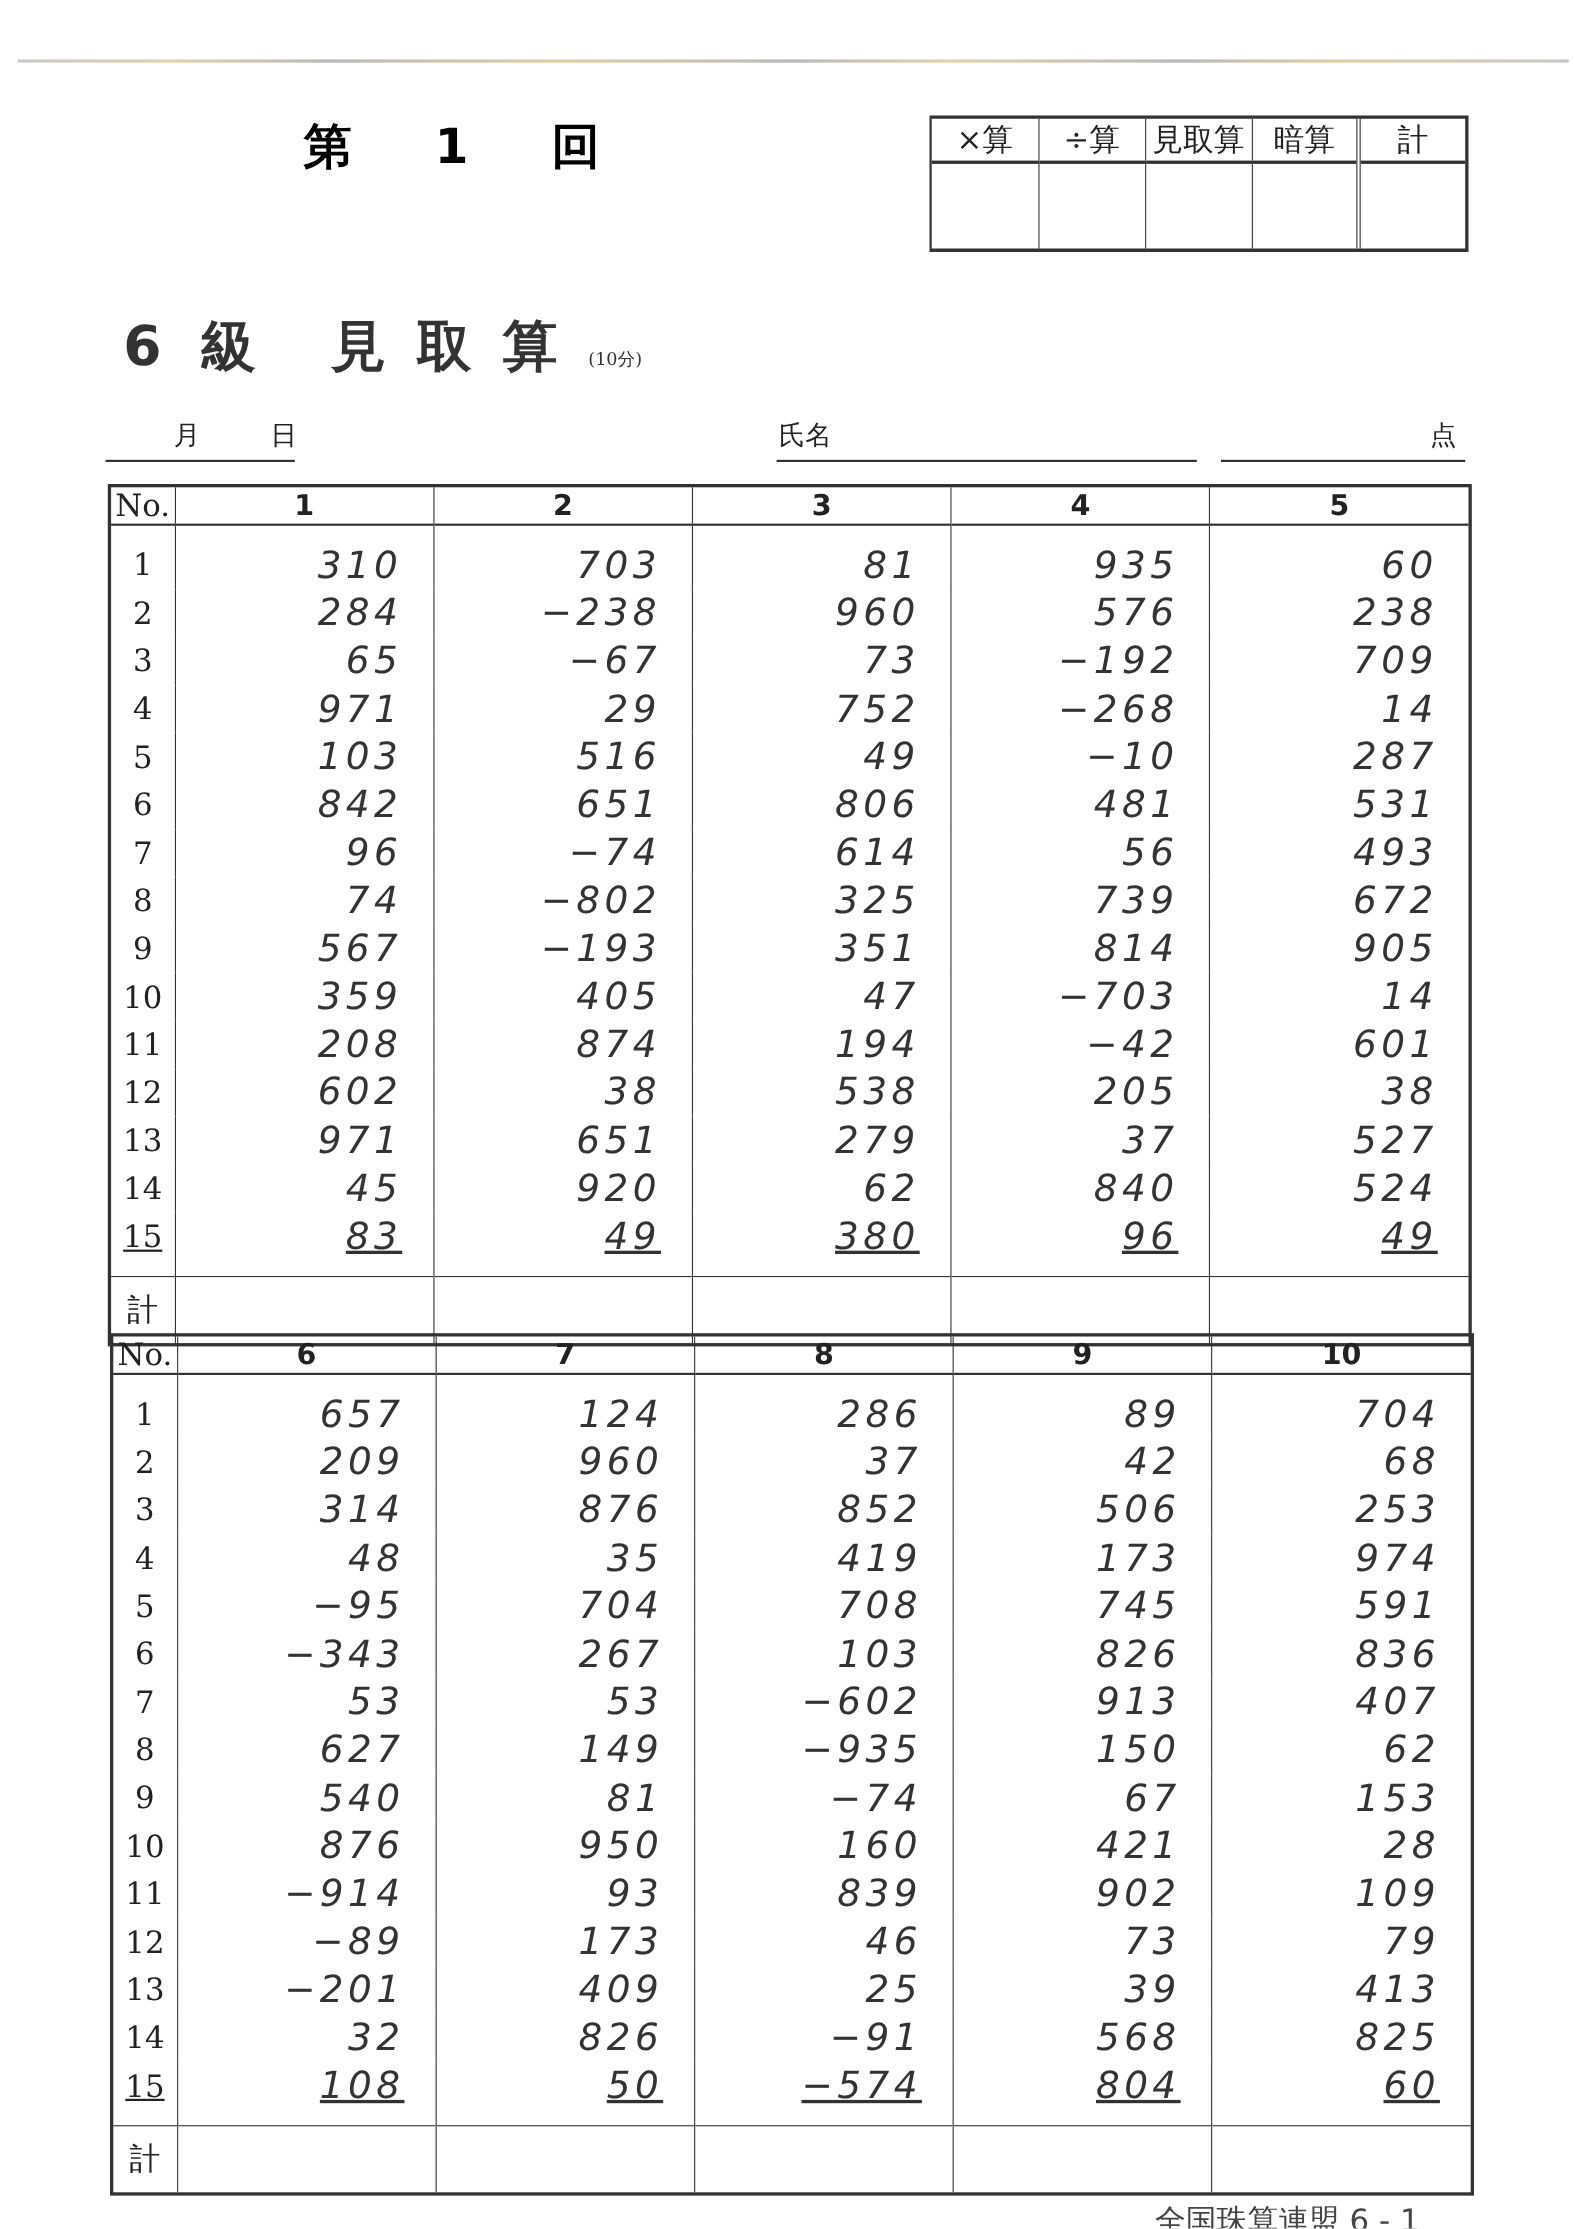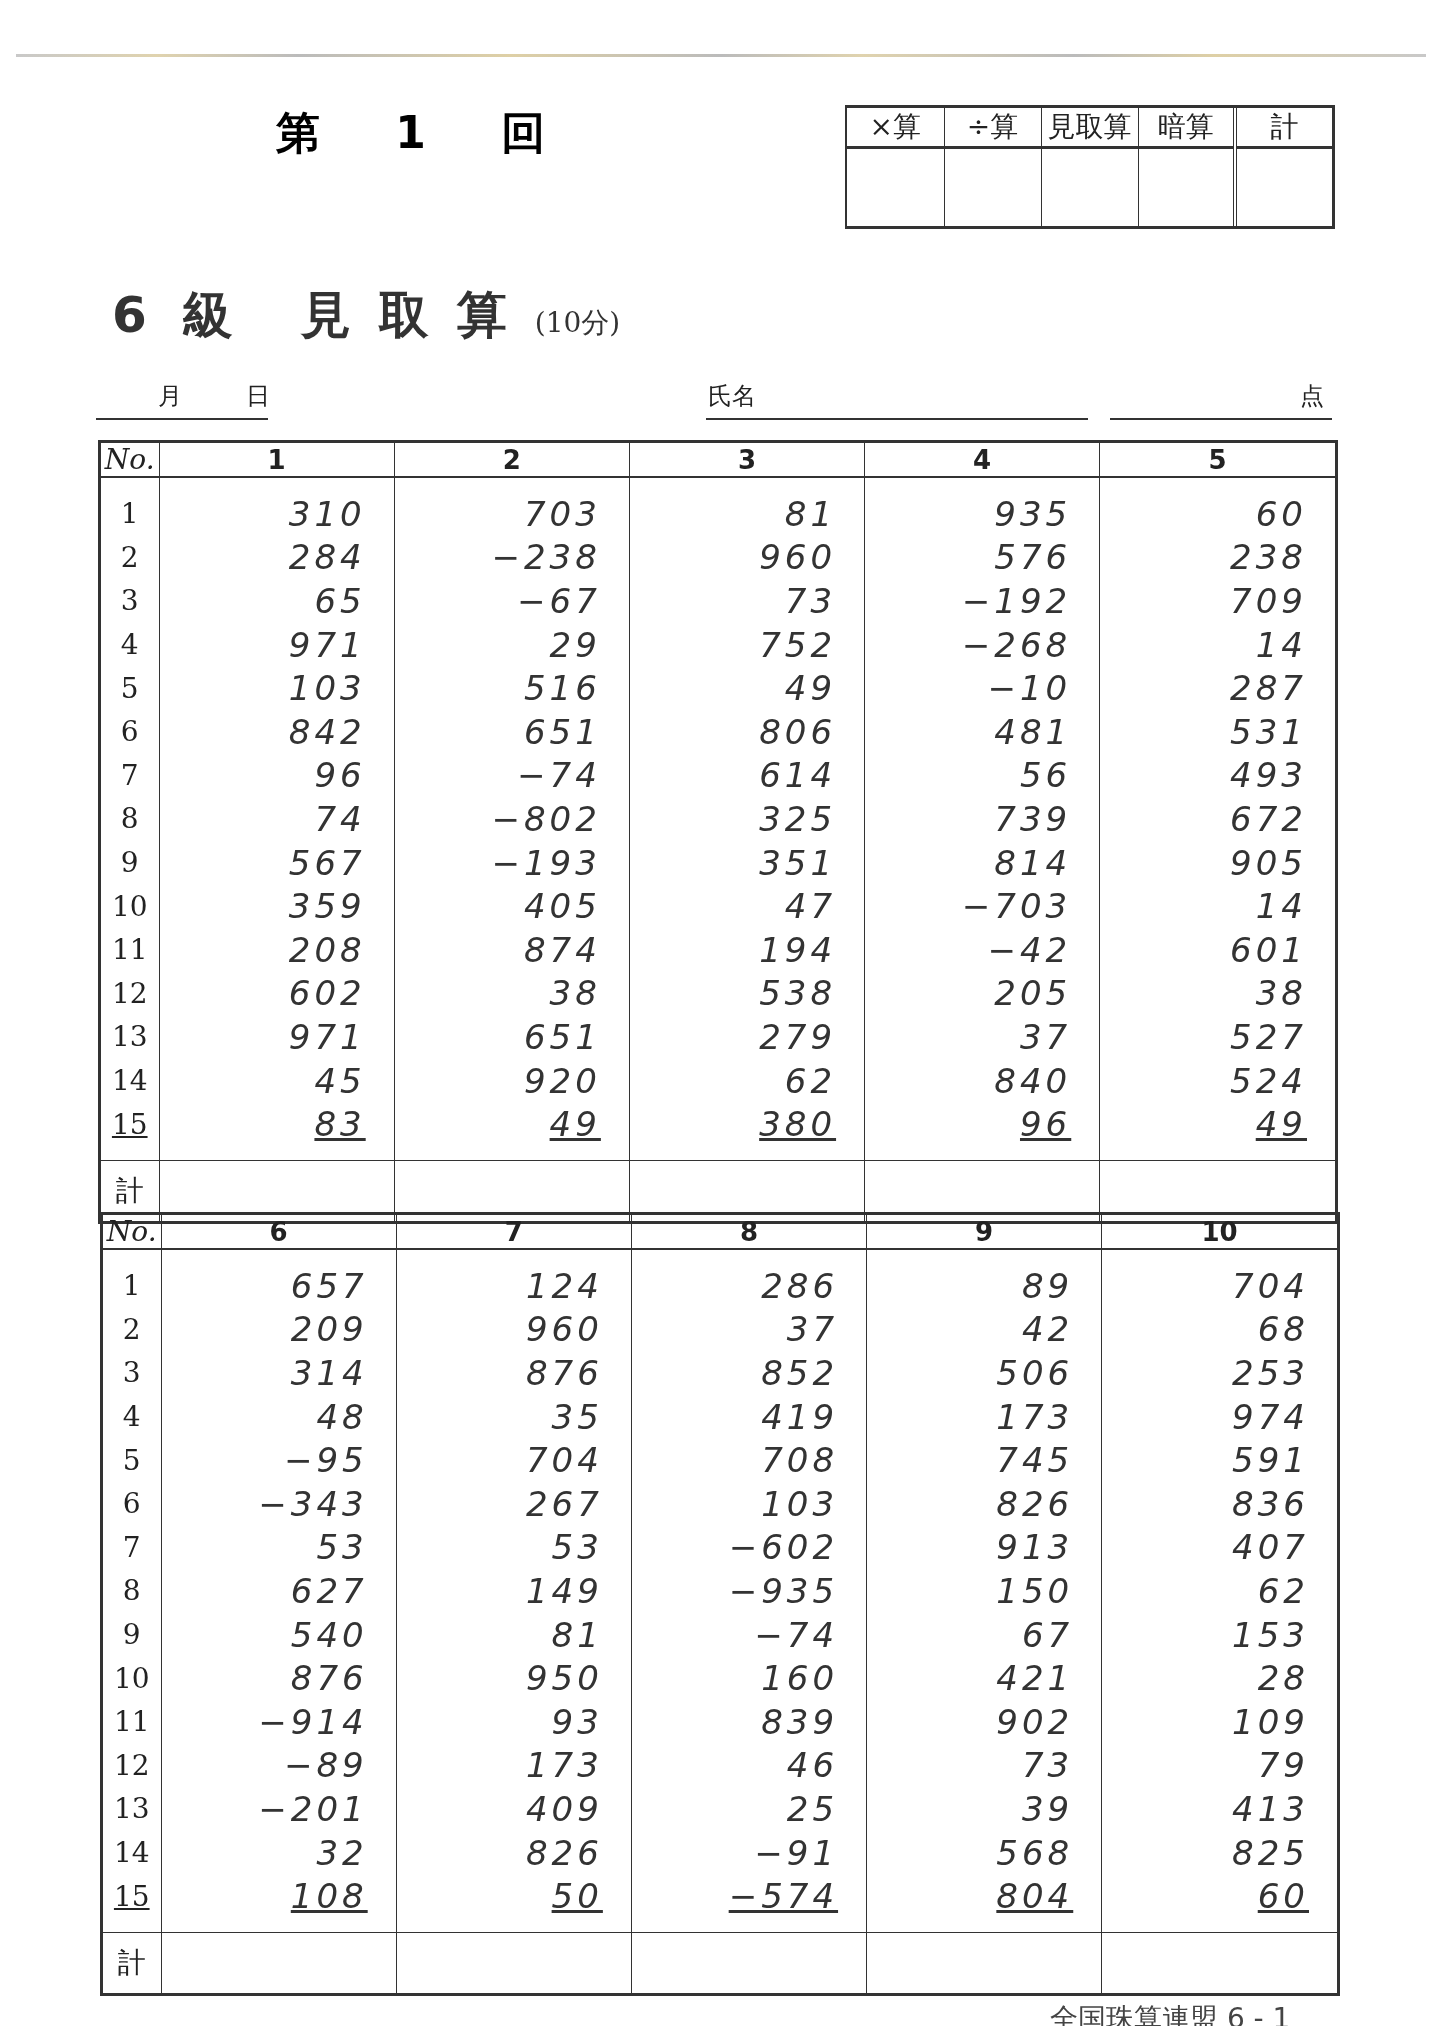--- a/index.html
+++ b/index.html
@@ -15,29 +15,29 @@
   .score-box th { height:33px; font-weight:normal; font-size:28px; border-right:1px solid #333;
                   border-bottom:3px solid #333; padding:0; white-space:nowrap; }
   .score-box td { border-right:1px solid #333; }
   .score-box .dbl { border-left:4px double #333; }
   .score-box th:last-child, .score-box td:last-child { border-right:none; }
   .grade-title { position:absolute; left:112px; top:282px; font-family:"DejaVu Sans", sans-serif;
                  font-weight:bold; font-size:50px; color:#333; }
   .grade-title .num { margin-right:36px; }
   .grade-title .kyu { margin-right:68px; }
   .grade-title .subj { letter-spacing:28px; }
-  .grade-title .time { font-size:28px; font-weight:normal; font-family:"DejaVu Serif", serif; letter-spacing:0; }
+  .grade-title .time { font-size:16px; font-weight:normal; font-family:"DejaVu Serif", serif; letter-spacing:0; }
   .info-row { position:absolute; top:380px; font-size:24px; }
   .info-line { position:absolute; top:418px; height:2px; background:#333; }
   .main-table { position:absolute; left:98px; width:1240px; border:3px solid #333; box-sizing:border-box; }
   .main-table table { width:100%; border-collapse:collapse; table-layout:fixed; }
   .main-table col.no { width:58px; }
   .main-table th { height:30px; font-family:"DejaVu Sans", sans-serif; font-weight:bold; font-size:26px;
                    border-right:1px solid #333; border-bottom:2px solid #333; padding:0; }
-  .main-table th.nohead { font-family:"DejaVu Serif", serif; font-weight:normal; font-size:28px;font-style:italic; }
+  .main-table th.nohead { font-family:"DejaVu Serif", serif; font-weight:normal; font-size:28px; }
   .main-table td { border-right:1px solid #333; padding:0; }
   .main-table th:last-child, .main-table td:last-child { border-right:none; }
   .main-table td.idx { text-align:center; font-size:28px; height:43.6px; }
   .main-table td.val { text-align:right; padding-right:28px; font-family:"DejaVu Sans", sans-serif;
                        font-style:italic; font-size:34px; font-weight:200; letter-spacing:4px; color:#333; }
   .main-table tr.first td { padding-top:14px; }
   .main-table tr.last td { padding-bottom:14px;text-decoration:underline; }
   .main-table tr.total td { height:60px; border-top:1px solid #333; }
   .main-table tr.total td.idx { font-size:28px; }
   .footer { position:absolute; left:1050px; top:2000px; font-family:"DejaVu Sans", sans-serif; font-size:28px; color:#444; }

